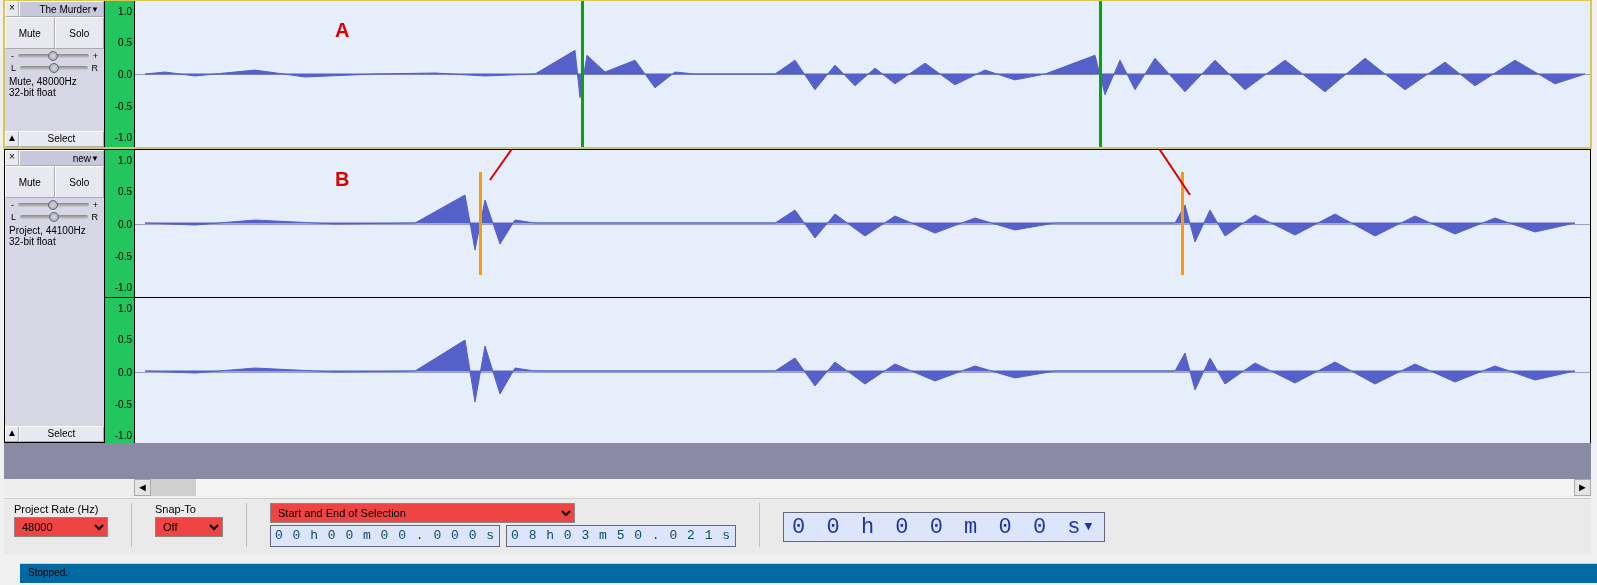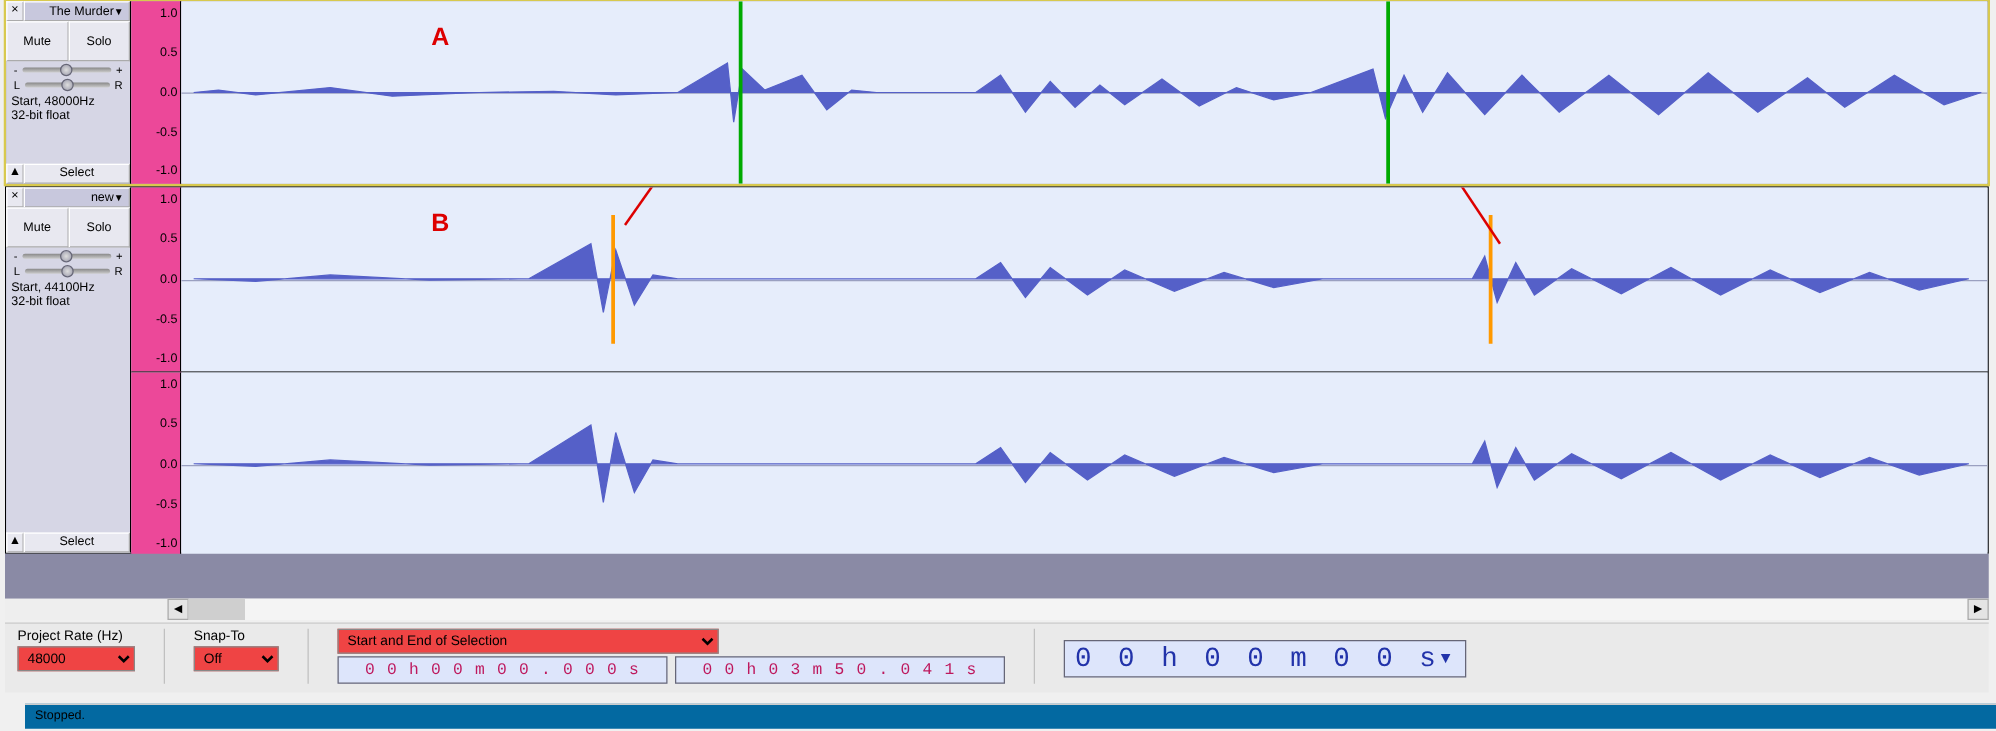--- a/index.html
+++ b/index.html
@@ -19,21 +19,21 @@
   .tcp .btns { display: flex; }
   .tcp .btns button { flex: 1; font-size: 10px; height: 32px; border: 1px outset #fff; background: #e8e8f0; cursor: pointer; }
   .tcp .slider { display: flex; align-items: center; justify-content: space-between; padding: 2px 6px 0 6px; font-size: 9px; }
   .tcp .slider .bar { flex:1; height: 4px; margin: 0 4px; background: linear-gradient(#888,#ccc); border-radius: 2px; position: relative; }
   .tcp .slider .thumb { position: absolute; top: -3px; left: 50%; transform: translateX(-50%); width: 10px; height: 10px; background: radial-gradient(#ddd,#99a); border-radius: 50%; border:1px solid #667; }
   .tcp .info { padding: 3px 4px; font-size: 10px; line-height: 11px; }
   .tcp .collapse-row { position: absolute; bottom: 0; left: 0; right: 0; display: flex; height: 16px; }
   .tcp .collapse-row .tri { width: 14px; text-align: center; border: 1px outset #fff; background: #e8e8f0; cursor: pointer; line-height:12px; }
   .tcp .collapse-row .sel { flex:1; border:1px outset #fff; background:#e8e8f0; cursor:pointer; text-align:center; line-height:13px; }
 
-  .vruler { width: 40px; min-width: 30px; background: #ec4899; border-right: 1px solid #000; position: relative; font-size: 10px; }
+  .vruler { width: 30px; min-width: 30px; background: #22c55e; border-right: 1px solid #000; position: relative; font-size: 10px; }
   .vruler .tick { position: absolute; right: 2px; transform: translateY(-50%); }
 
   .wavearea { flex:1; position: relative; background: #e6edfb; overflow:hidden; }
   .wavearea .mid { position:absolute; left:0; right:0; top:50%; height:1px; background:#9aa0c0; }
   .wavearea svg { position:absolute; left:0; top:0; width:100%; height:100%; }
   .marker-green { position:absolute; top:0; bottom:0; width:3px; background:#0a0; }
   .marker-orange { position:absolute; top:15%; bottom:15%; width:3px; background:#f90; }
   .anno-letter { position:absolute; color:#d00; font-weight:bold; font-size:20px; font-family: Arial; }
   .arrow { position:absolute; overflow:visible; pointer-events:none; }
 
@@ -52,21 +52,21 @@
   .hscroll .rbtn { right:0; }
   .hscroll .trackbar { position:absolute; left:147px; right:17px; top:0; height:17px; background:#f4f4f4; }
   .hscroll .thumb { position:absolute; left:0; top:0; width:45px; height:17px; background:#cfcfcf; }
 
   
   .selbar { position:absolute; left:4px; top:498px; width:1587px; height:56px; background:#eaeaea; border-top:1px solid #ccc; display:flex; align-items:flex-start; gap:20px; padding:4px 10px; }
   .selbar .grp { display:flex; flex-direction:column; gap:2px; }
   .selbar label { font-size:11px; }
   .selbar select, .selbar .combo { font-size:11px; height:20px; border:1px solid #888; background:#ef4444; padding:0 3px; }
   .selbar .sep { width:1px; height:44px; background:#c0c0c0; margin:0 3px; }
-  .selbar .timefield { font-family: "Courier New", monospace; font-size:14px; background:#dde5fb; border:1px solid #667; color:#be185d; padding:0 21px; height:22px; line-height:20px; letter-spacing:1px; }
+  .selbar .timefield { font-family: "Courier New", monospace; font-size:14px; background:#dde5fb; border:1px solid #667; color:#0c4a6e; padding:0 4px; height:22px; line-height:20px; letter-spacing:1px; }
   .selbar .timefield.small { font-size:13px; }
   .selbar .bigtime { font-family:"Courier New",monospace; font-size:22px; color:#2233aa; background:#dde5fb; border:1px solid #667; padding:0 8px; height:30px; line-height:28px; letter-spacing:4px; align-self:center; }
   .selbar .bigtime .dd { font-size:13px; vertical-align:middle; }
 
   
   .status { position:absolute; left:20px; bottom:2px; width:1587px; height:20px; background:#0369a1; border-top:1px solid #ccc; padding:3px 8px; font-size:10px; }
 
   
   .gap { position:absolute; left:4px; top:443px; width:1587px; height:36px; background:#8a8aa5; }
 </style>
@@ -96,21 +96,21 @@
         <span>+</span>
       </div>
       <div class="slider">
         <span>L</span>
         <div class="bar">
             <div class="thumb"></div>
           </div>
         <span>R</span>
       </div>
       <div class="info">
-        <div>Start, 48000Hz</div>
+        <div>Mute, 48000Hz</div>
         <div>32-bit float</div>
       </div>
       <div class="collapse-row">
         <div class="tri">▲</div>
         <div class="sel">Select</div>
       </div>
     </div>
     <div class="vruler">
       <span class="tick" style="top:7%">1.0</span>
       <span class="tick" style="top:28%">0.5</span>
@@ -150,21 +150,21 @@
         <span>+</span>
       </div>
       <div class="slider">
         <span>L</span>
         <div class="bar">
             <div class="thumb"></div>
           </div>
         <span>R</span>
       </div>
       <div class="info">
-        <div>Start, 44100Hz</div>
+        <div>Project, 44100Hz</div>
         <div>32-bit float</div>
       </div>
       <div class="collapse-row">
         <div class="tri">▲</div>
         <div class="sel">Select</div>
       </div>
     </div>
 
     <div class="stereo-split">
       <div class="channel">
@@ -246,21 +246,21 @@
       <option>Off</option>
     </select>
   </div>
   <div class="sep"></div>
   <div class="grp">
     <select class="combo" style="width:305px">
       <option>Start and End of Selection</option>
     </select>
     <div style="display:flex; gap:6px">
       <div class="timefield small">0 0 h 0 0 m 0 0 . 0 0 0 s</div>
-      <div class="timefield small">0 0 h 0 3 m 5 0 . 0 4 1 s</div>
+      <div class="timefield small">0 8 h 0 3 m 5 0 . 0 2 1 s</div>
     </div>
   </div>
   <div class="sep"></div>
   <div class="bigtime">
     <span>0 0 h 0 0 m 0 0 s</span><span class="dd">▼</span>
   </div>
 </div>
 
 <div class="status">
   <span>Stopped.</span>

